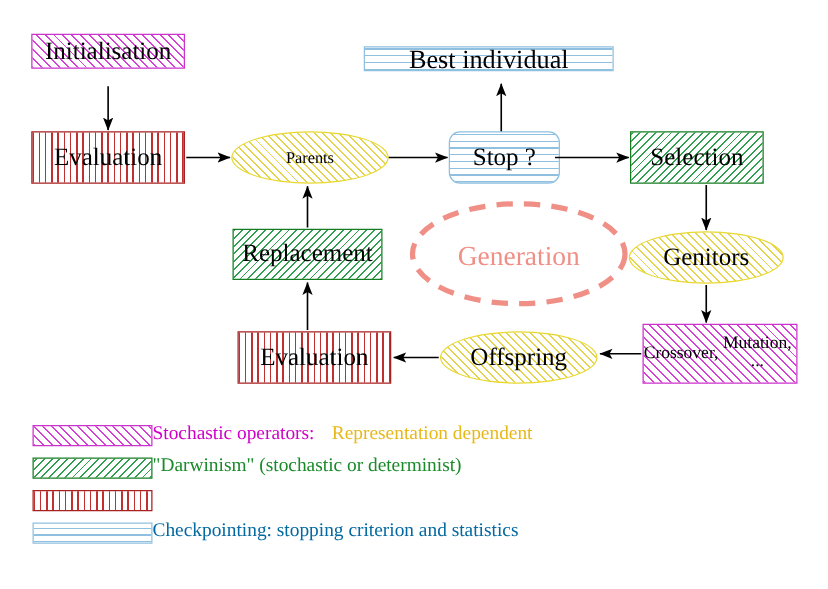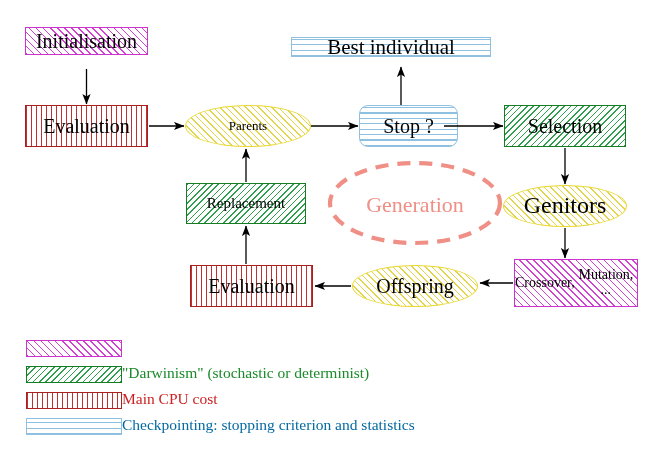--- a/index.html
+++ b/index.html
@@ -77,65 +77,68 @@
   </div>
 
   <div class="node boxn ell h-yellow" style="left:185px;top:105px;width:126px;height:42px;font-size:13px;">
     <span>Parents</span>
   </div>
 
   <div class="node boxn h-blue" style="left:291px;top:37px;width:200px;height:20px;font-size:21px;border-width:1px;">
     <span>Best individual</span>
   </div>
 
-  <div class="node boxn rounded h-blue" style="left:359px;top:105px;width:99px;height:42px;font-size:20px;border-width:1px;">
+  <div class="node boxn rounded h-blue" style="left:359px;top:105px;width:89px;height:42px;font-size:20px;border-width:1px;">
     <span>Stop ?</span>
   </div>
 
-  <div class="node boxn h-green" style="left:504px;top:105px;width:122px;height:42px;font-size:20px;">
+  <div class="node boxn h-green" style="left:504px;top:105px;width:107px;height:42px;font-size:20px;">
     <span>Selection</span>
   </div>
 
-  <div class="node boxn ell h-yellow" style="left:503px;top:185px;width:124px;height:42px;font-size:24px;align-items:center;">
+  <div class="node boxn ell h-yellow" style="left:503px;top:185px;width:124px;height:42px;font-size:20px;align-items:center;">
     <span>Genitors</span>
   </div>
 
   <div class="node boxn h-magenta" style="left:514px;top:259px;width:124px;height:48px;font-size:14px;">
     <span>Crossover,</span>
     <span>Mutation, ...</span>
   </div>
 
   <div class="node boxn ell h-yellow" style="left:352px;top:265px;width:126px;height:42px;font-size:20px;text-align:right;">
     <span>Offspring</span>
   </div>
 
   <div class="node boxn h-red" style="left:190px;top:265px;width:123px;height:42px;font-size:20px;">
     <span>Evaluation</span>
   </div>
 
-  <div class="node boxn h-green" style="left:186px;top:183px;width:120px;height:41px;font-size:15px;">
+  <div class="node boxn h-green" style="left:186px;top:183px;width:120px;height:41px;font-size:20px;">
     <span>Replacement</span>
   </div>
 
   <div class="gen-lbl" style="left:330px;top:192px;width:170px;text-align:center;">Generation</div>
 
   <div class="legend">
 
     <div class="lg-row">
       <div class="lg-sw boxn h-magenta"></div>
+      <div class="lg-tx">
+        <span class="c-magenta">Stochastic operators:</span>
+        <span class="c-gold" style="margin-left:10px;">Representation dependent</span>
+      </div>
     </div>
 
     <div class="lg-row">
       <div class="lg-sw boxn h-green"></div>
       <div class="lg-tx c-green">"Darwinism" (stochastic or determinist)</div>
     </div>
 
     <div class="lg-row">
       <div class="lg-sw boxn h-red"></div>
-      <div class="lg-tx c-red">Main CPU cost</div>
     </div>
 
     <div class="lg-row">
       <div class="lg-sw boxn h-blue" style="border-width:1px;"></div>
       <div class="lg-tx c-lblue">Checkpointing: stopping criterion and statistics</div>
     </div>
 
   </div>
 </div>
 

